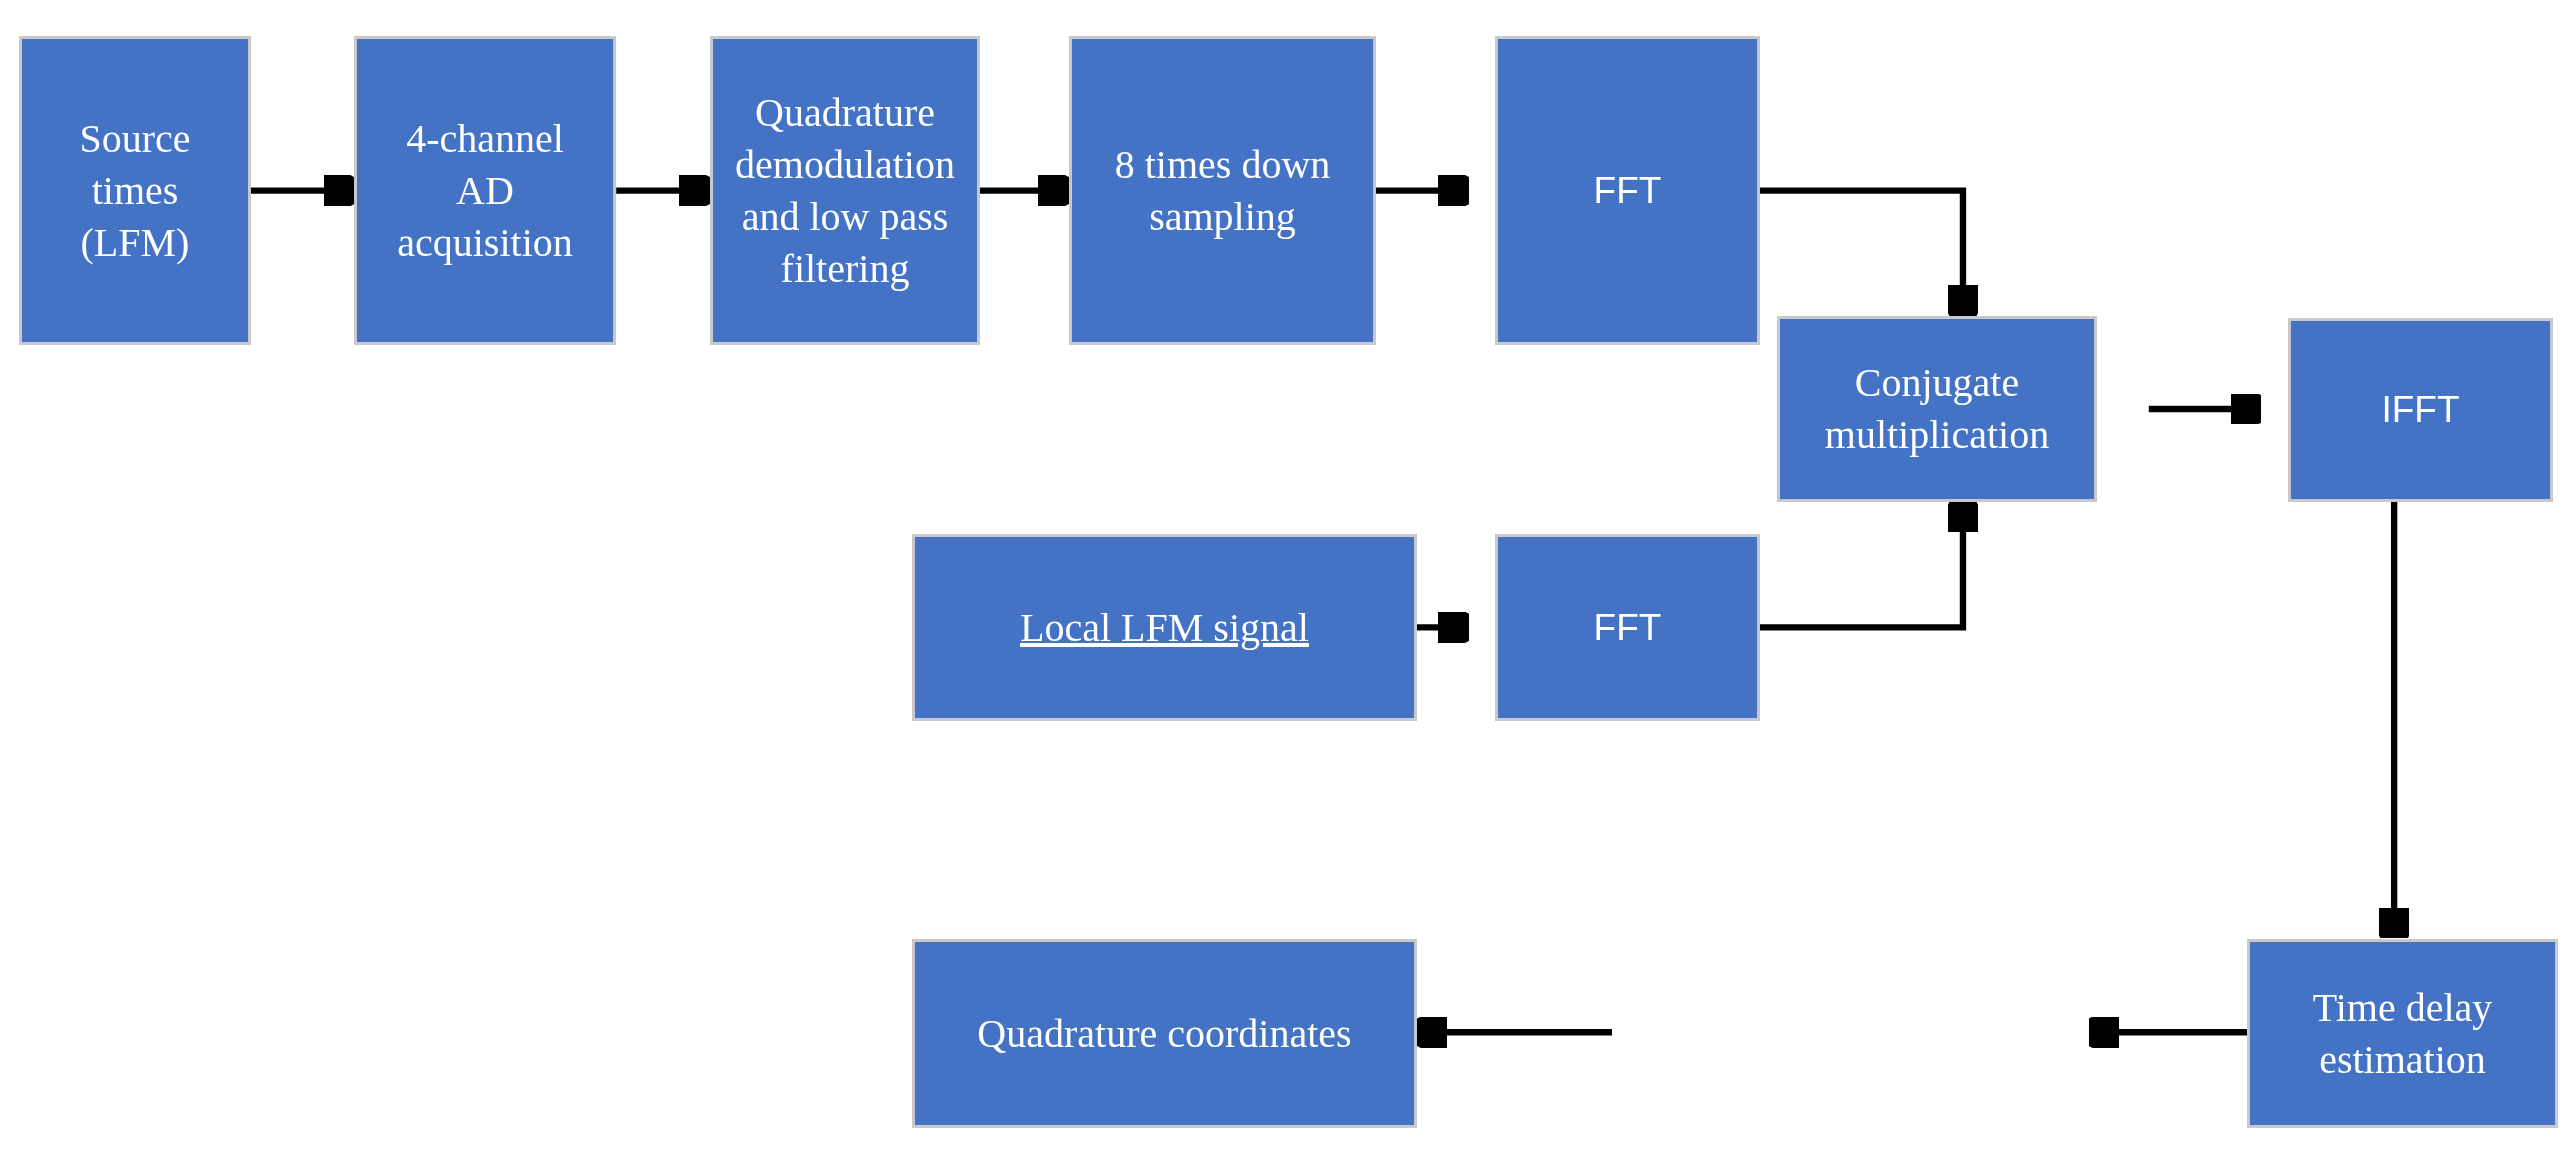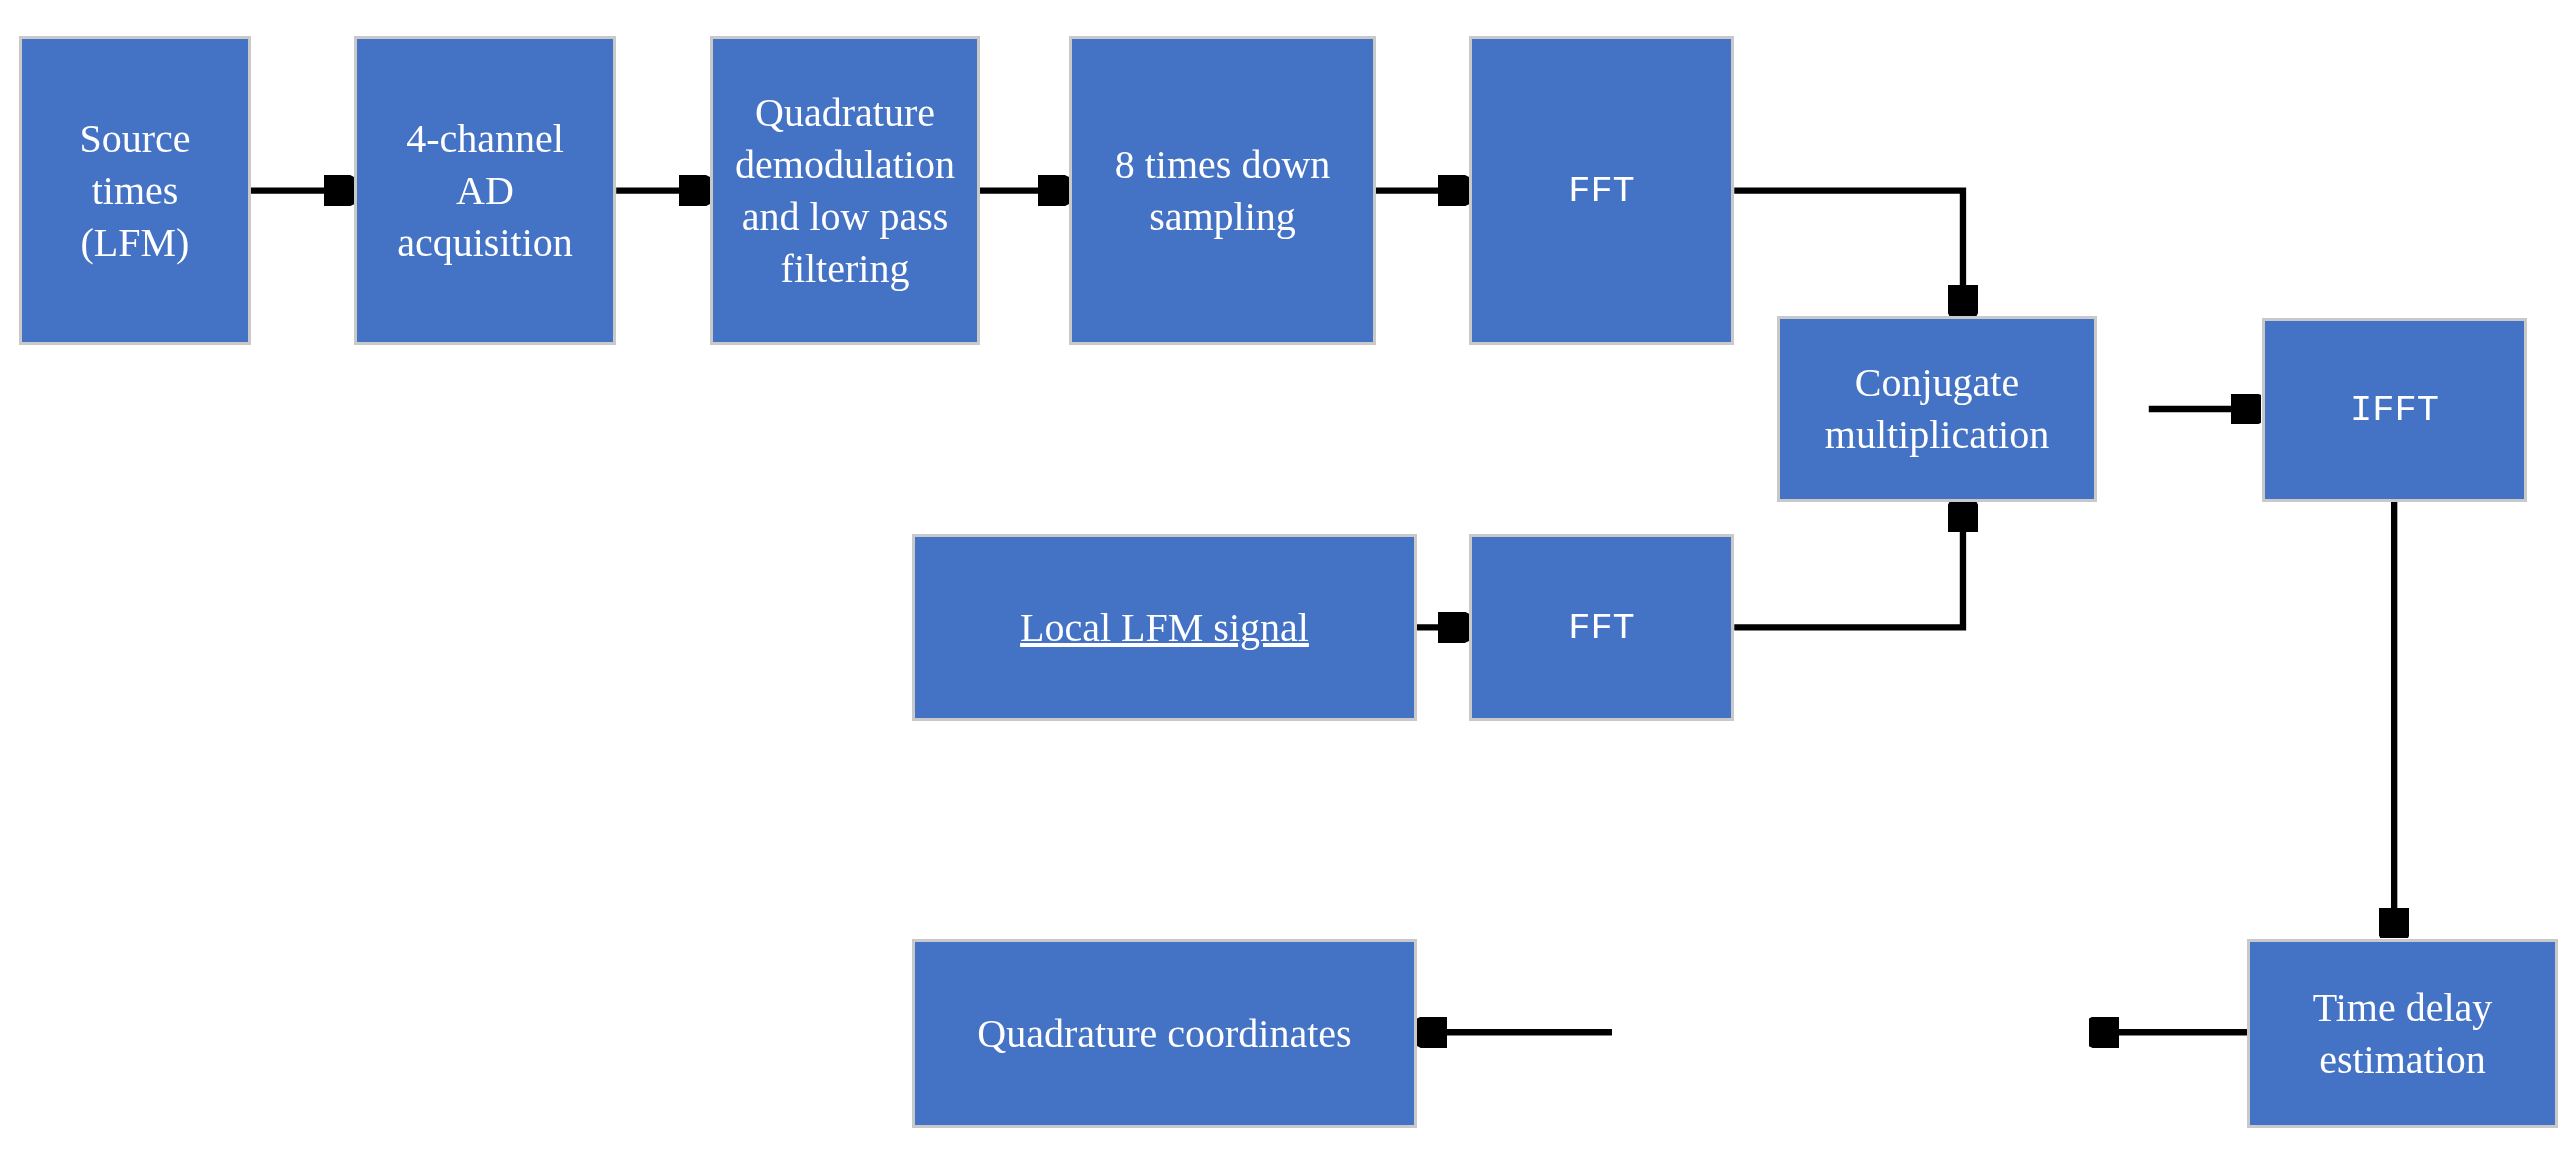--- a/index.html
+++ b/index.html
@@ -39,23 +39,24 @@
     justify-content: center;
     text-align: center;
     white-space: pre-line;
   }
   .node.serif {
     font-family: "Liberation Serif", serif;
     font-size: 40px;
     line-height: 52px;
   }
   .node.sans {
-    font-family: Liberation Mono, monospace;
+    font-family: Liberation Sans, sans-serif;
     font-size: 37px;
     line-height: 44px;
+    margin-left: 26px;
   }
   
   #n-source { left: 19px;   top: 36px;  width: 232px; height: 309px; }
   #n-ad     { left: 354px;  top: 36px;  width: 262px; height: 309px; }
   #n-quad   { left: 710px;  top: 36px;  width: 270px; height: 309px; }
   #n-down   { left: 1069px; top: 36px;  width: 307px; height: 309px; }
   #n-fft1   { left: 1469px; top: 36px;  width: 265px; height: 309px; }
   
   #n-conj   { left: 1777px; top: 316px; width: 320px; height: 186px; }
   #n-ifft   { left: 2262px; top: 318px; width: 265px; height: 184px; }

